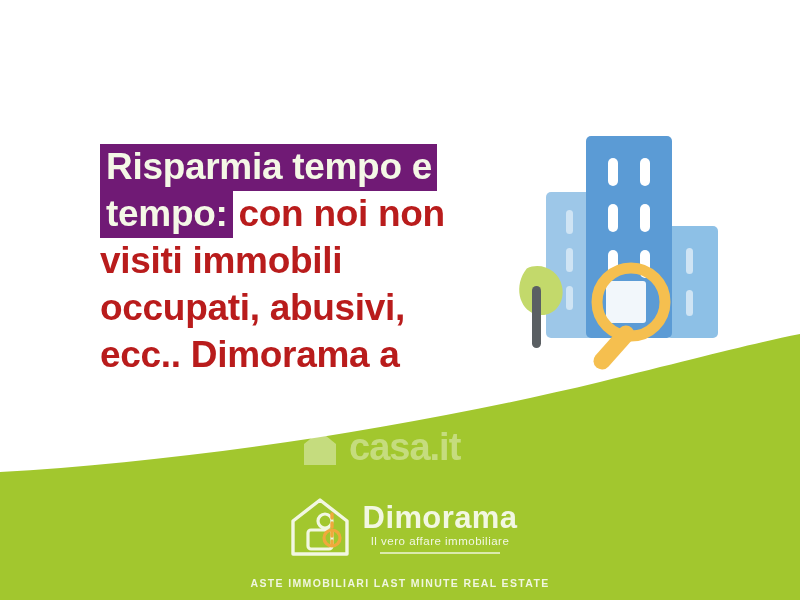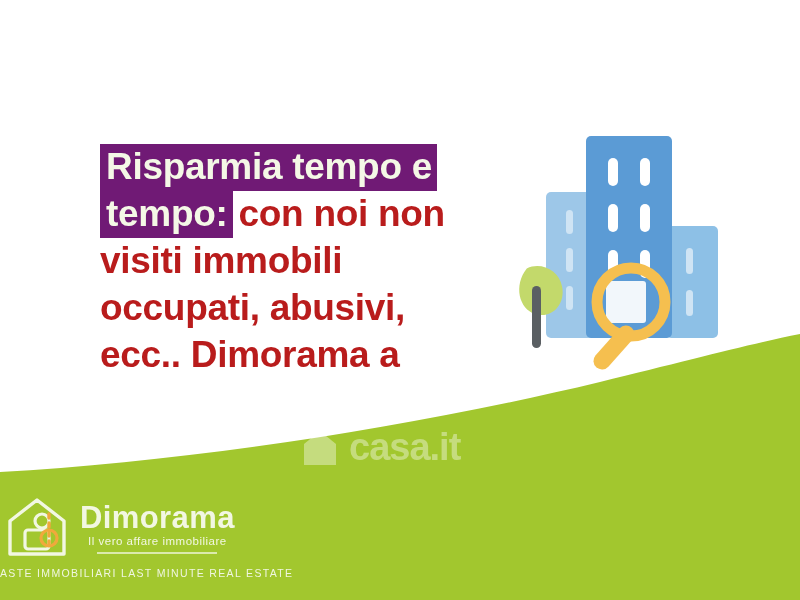--- a/index.html
+++ b/index.html
@@ -88,21 +88,21 @@
   }
 
   
   .footer-logo {
     position: absolute;
     left: 0;
     top: 494px;
     width: 800px;
     display: flex;
     flex-direction: column;
-    align-items: flex-start;
+    align-items: center;
   }
   .logo-row {
     display: flex;
     align-items: center;
     gap: 6px;
   }
   .logo-mark {
     width: 74px;
     height: 66px;
     flex: 0 0 auto;
@@ -130,24 +130,24 @@
   }
   .logo-rule {
     width: 120px;
     height: 2px;
     background: #eef5d8;
     opacity: 0.75;
     margin-top: 4px;
   }
   .logo-sub {
     font-size: 10.5px;
-    font-weight: normal;
+    font-weight: bold;
     color: #f0f6e0;
     letter-spacing: 1.35px;
-    margin-top: 7px;
+    margin-top: 17px;
     white-space: nowrap;
   }
 </style>
 </head>
 <body>
 
 <div class="banner">
 
   <svg class="green-band" viewBox="0 0 800 600" preserveAspectRatio="none" aria-hidden="true">
     <path d="M0,472 C180,462 400,430 600,382 C690,360 750,344 800,334 L800,600 L0,600 Z" fill="#a2c72e"></path>

